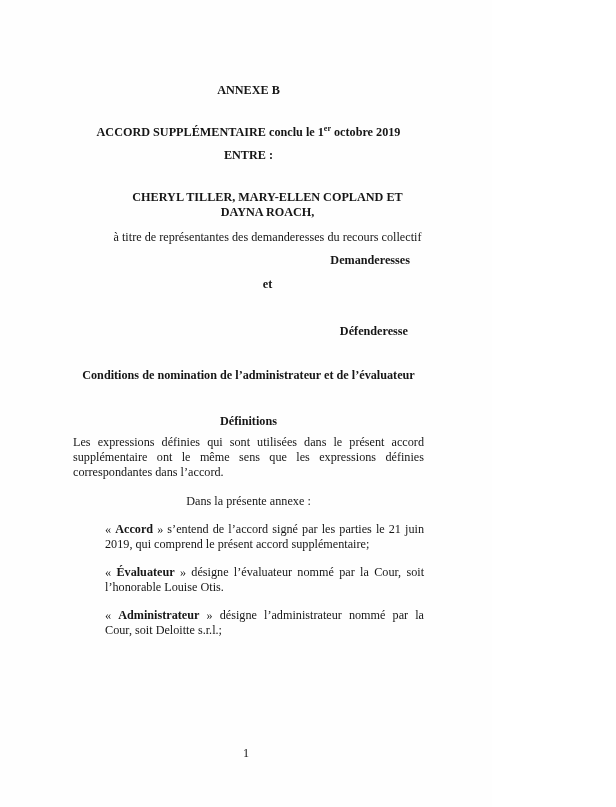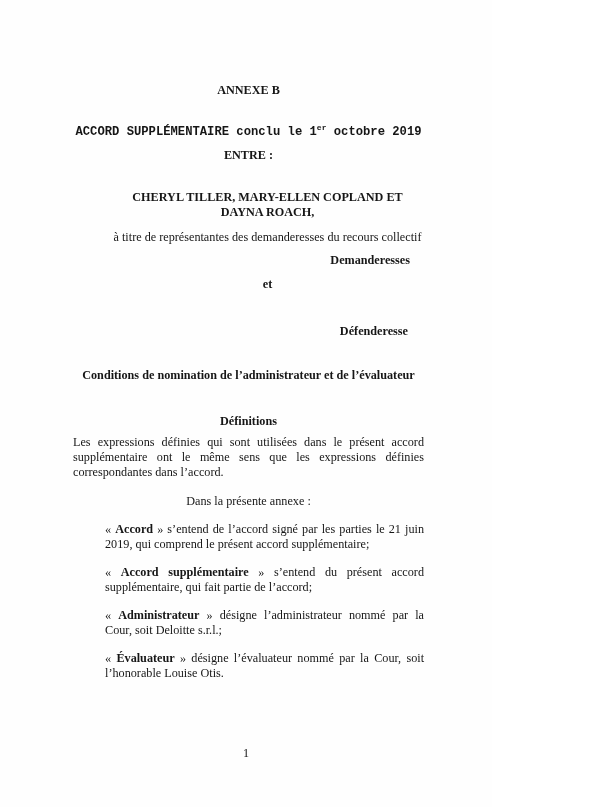--- a/index.html
+++ b/index.html
@@ -18,21 +18,21 @@
     color: #161616;
     overflow: hidden;
     box-sizing: border-box;
   }
   .content {
     padding: 83px 68px 0 73px; 
   }
   p, h1, h2, h3 { margin: 0; font-size: inherit; line-height: inherit; text-align: center; }
 
   .annexe-title        { text-align: center; font-weight: bold; }
-  .agreement-title     { margin-top: 27px; text-align: center; font-weight: bold; font-family: Liberation Mono, monospace; }
+  .agreement-title     { margin-top: 27px; text-align: center; font-weight: bold; }
   .agreement-title sup { font-size: 8px; line-height: 0; }
   .between-label       { margin-top: 8px; font-weight: bold; }
 
   .plaintiff-names     { margin-top: 27px; text-align: center; font-weight: bold; padding-left: 38px; }
   .plaintiff-role      { margin-top: 10px; text-align: center; font-weight: normal; padding-left: 38px; }
   .designation-plaintiff { margin-top: 8px; text-align: right; font-weight: bold; padding-right: 14px; }
   .conjunction         { margin-top: 9px; text-align: center; font-weight: bold; padding-left: 38px; }
 
   .defendant-name      { margin-top: 23px; text-align: center; font-weight: bold; }
   .defendant-rep       { margin-top: 8px; text-align: center; font-weight: bold; }
@@ -85,22 +85,21 @@
     <h3 class="section-title">Conditions de nomination de l’administrateur et de l’évaluateur</h3>
 
     <h3 class="definitions-heading">Définitions</h3>
 
     <p class="definitions-intro">Les expressions définies qui sont utilisées dans le présent accord supplémentaire ont le même sens que les expressions définies correspondantes dans l’accord.</p>
 
     <p class="annexe-intro">Dans la présente annexe :</p>
 
     <p class="def-item"><span>« </span><span class="term">Accord</span><span> » </span><span>s’entend de l’accord signé par les parties le 21 juin 2019, qui comprend le présent accord supplémentaire;</span></p>
 
-    <p class="def-item"><span>« </span><span class="term">Accord supplémentaire</span><span> » </span><span>s’entend du présent accord supplémentaire, qui fait partie de l’accord;</span></p>
+
+    <p class="def-item"><span>« </span><span class="term">Évaluateur</span><span> » </span><span>désigne l’évaluateur nommé par la Cour, soit l’honorable Louise Otis.</span></p>
 
     <p class="def-item"><span>« </span><span class="term">Administrateur</span><span> » </span><span>désigne l’administrateur nommé par la Cour, soit Deloitte s.r.l.;</span></p>
-
-    <p class="def-item"><span>« </span><span class="term">Évaluateur</span><span> » </span><span>désigne l’évaluateur nommé par la Cour, soit l’honorable Louise Otis.</span></p>
 
   </div>
 
   <p class="page-number">1</p>
 </div>
 
 </body></html>

